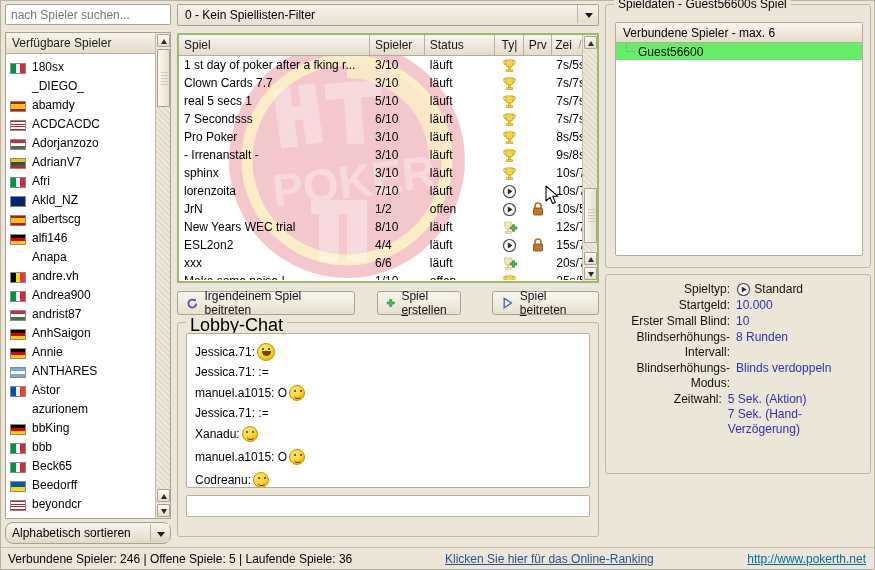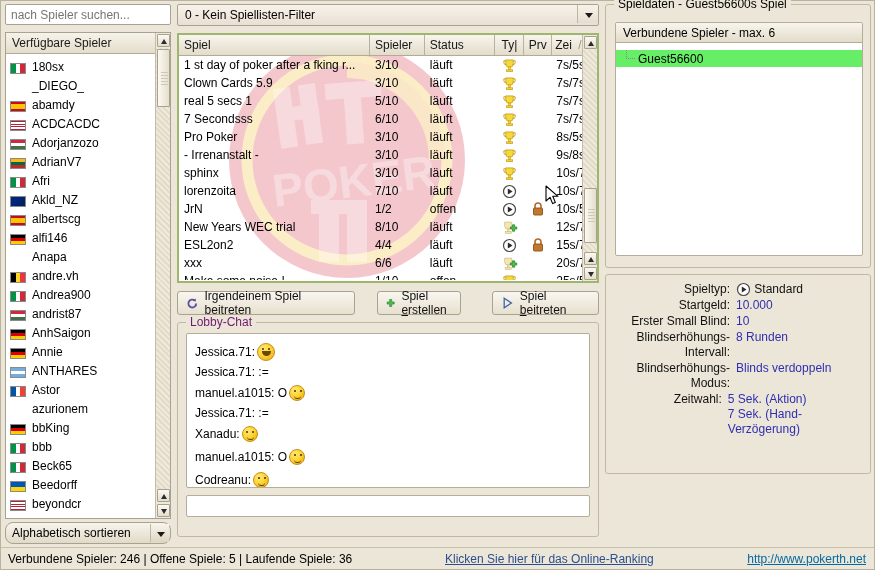--- a/index.html
+++ b/index.html
@@ -231,22 +231,22 @@
     position: absolute; left: 0; top: 318px;
     width: 422px; height: 215px;
     border: 1px solid #c0b8a4;
     border-radius: 3px;
     background: transparent;
   }
   #chat-group-title {
     position: absolute; left: 8px; top: -8px;
     background: #ece6d8;
     padding: 0 4px;
-    font-size: 12px;
-    color: #701a75;
+    font-size: 18px;
+    color: #000000;
   }
   #chat-log {
     position: absolute; left: 8px; top: 10px;
     width: 404px; height: 155px;
     background: #fff;
     border: 1px solid #b5ad99;
     border-radius: 2px;
     overflow: hidden;
     padding: 7px 0 0 8px;
   }
@@ -331,21 +331,20 @@
     padding: 3px 7px;
     font-size: 12px;
   }
   .conn-row {
     position: relative;
     height: 17px;
     display: flex;
     align-items: center;
     padding-left: 22px;
     font-size: 12px;
-    margin-top: 7px;
   }
   .conn-row.sel { background: #66ef66; }
   .tree-dash {
     position: absolute; left: 10px; top: 8px;
     width: 9px;
     border-top: 1px dotted #888;
   }
   .tree-vert {
     position: absolute; left: 10px; top: 0;
     height: 9px;
@@ -589,21 +588,21 @@
                 <path d="M4 2 h8 v4 a4 4 0 0 1 -8 0 z" fill="#f4d93c" stroke="#c49a10" stroke-width="0.8"></path>
                 <path d="M4 3 h-2 v2 a2.4 2.4 0 0 0 2.4 2.2" fill="none" stroke="#c49a10" stroke-width="1"></path>
                 <path d="M12 3 h2 v2 a2.4 2.4 0 0 1 -2.4 2.2" fill="none" stroke="#c49a10" stroke-width="1"></path>
                 <rect x="7" y="9.6" width="2" height="3" fill="#f4d93c" stroke="#c49a10" stroke-width="0.6"></rect>
                 <rect x="4.6" y="12.6" width="6.8" height="1.9" fill="#f4d93c" stroke="#c49a10" stroke-width="0.7"></rect>
               </svg></div>
             <div class="gc-prv"></div>
             <div class="gc-time">7s/5s</div>
           </div>
           <div class="game-row">
-            <div class="gc-name">Clown Cards 5.9</div>
+            <div class="gc-name">Clown Cards 7.7</div>
             <div class="gc-play">3/10</div>
             <div class="gc-stat">läuft</div>
             <div class="gc-typ"><svg class="icon-svg" width="15" height="15" viewBox="0 0 16 16">
                 <path d="M4 2 h8 v4 a4 4 0 0 1 -8 0 z" fill="#f4d93c" stroke="#c49a10" stroke-width="0.8"></path>
                 <path d="M4 3 h-2 v2 a2.4 2.4 0 0 0 2.4 2.2" fill="none" stroke="#c49a10" stroke-width="1"></path>
                 <path d="M12 3 h2 v2 a2.4 2.4 0 0 1 -2.4 2.2" fill="none" stroke="#c49a10" stroke-width="1"></path>
                 <rect x="7" y="9.6" width="2" height="3" fill="#f4d93c" stroke="#c49a10" stroke-width="0.6"></rect>
                 <rect x="4.6" y="12.6" width="6.8" height="1.9" fill="#f4d93c" stroke="#c49a10" stroke-width="0.7"></rect>
               </svg></div>
             <div class="gc-prv"></div>

